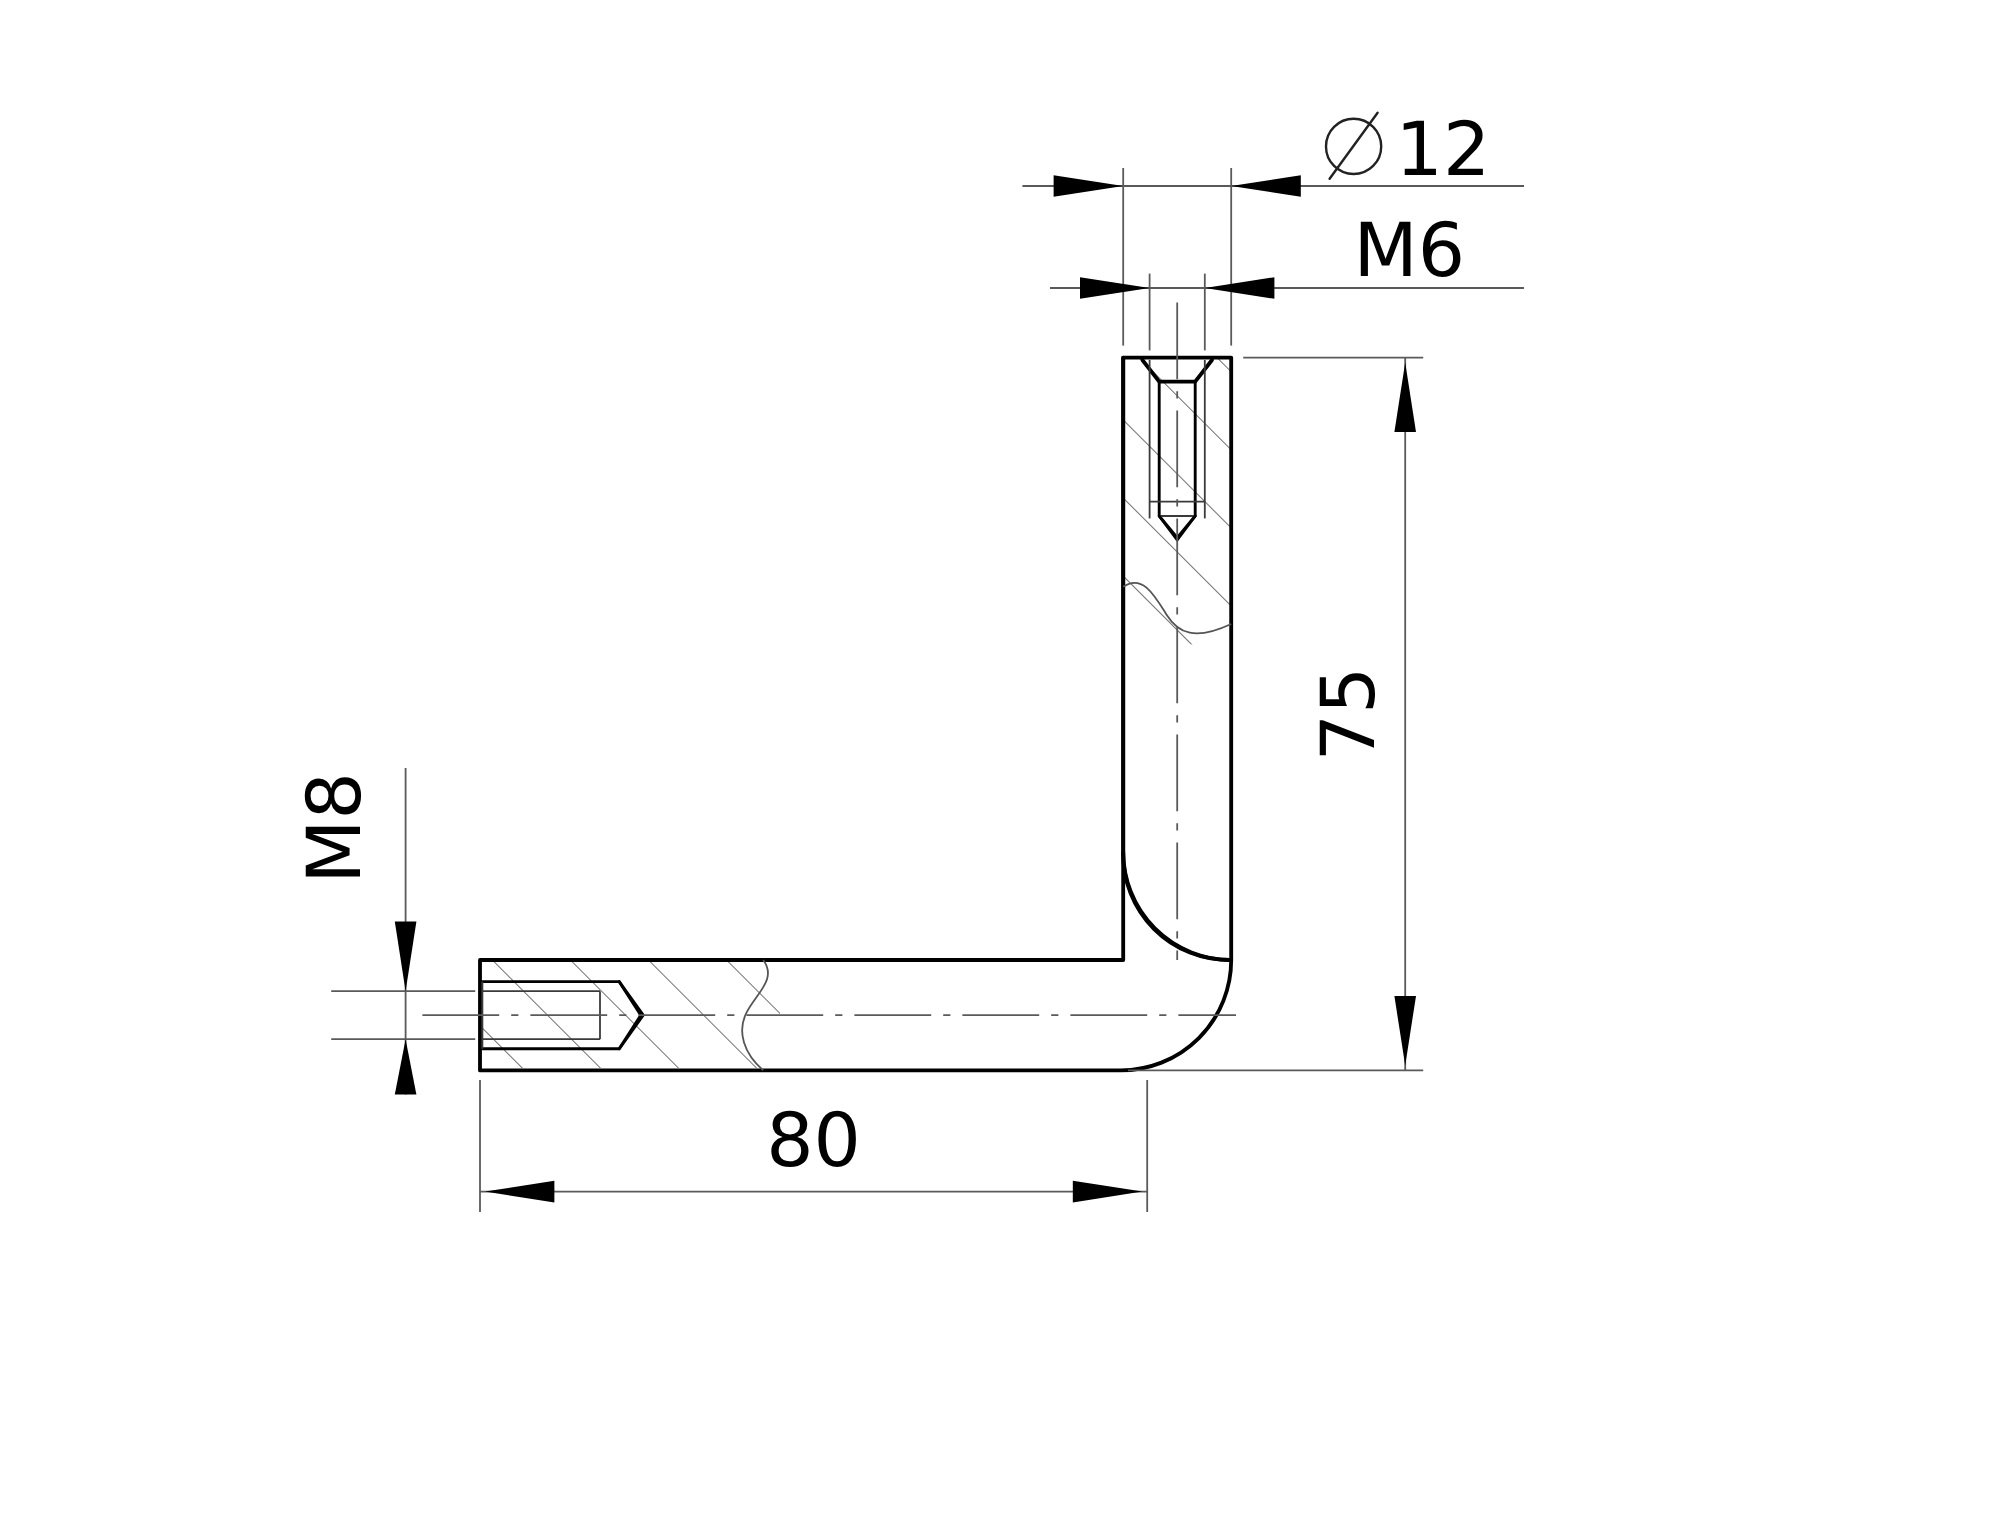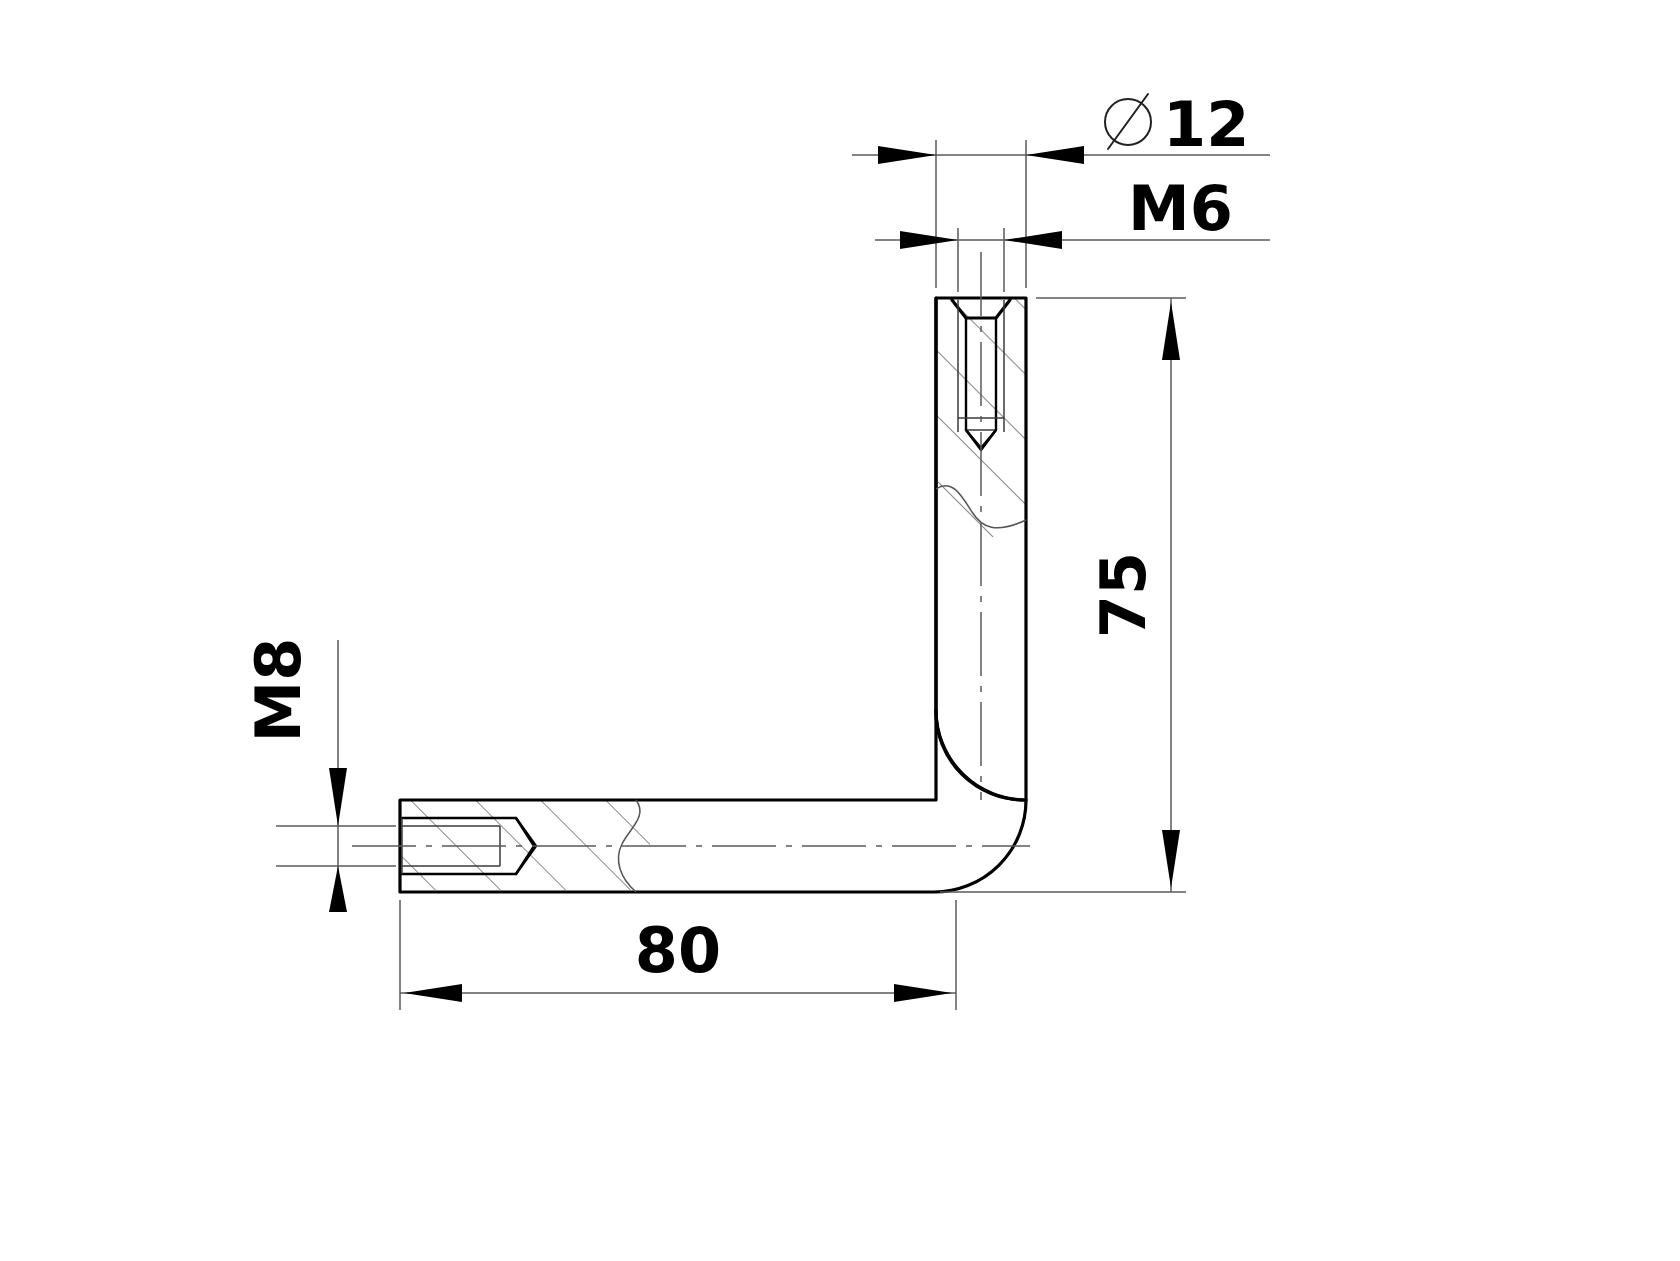--- a/index.html
+++ b/index.html
@@ -2,21 +2,21 @@
 <html><head>
 <meta charset="utf-8">
 <title>Technical Drawing</title>
 <style>
   html,body{margin:0;padding:0;background:#ffffff;}
   body{
     width:1680px;height:1261px;overflow:hidden;
     font-family:"DejaVu Sans", sans-serif;
     position:relative;
   }
-  #sheet{position:absolute;inset:0;width:1680px;height:1261px;background:#fff;font-weight:bold;}
+  #sheet{position:absolute;inset:0;width:1680px;height:1261px;background:#fff;}
   svg#drawing{display:block;width:1680px;height:1261px;}
   .outline{fill:none;stroke:#000000;stroke-width:3.2;stroke-linecap:round;stroke-linejoin:round;}
   .outline-thin{fill:none;stroke:#000000;stroke-width:2.4;stroke-linecap:round;stroke-linejoin:round;}
   .thread{fill:none;stroke:#3a3a3a;stroke-width:1.5;}
   .breakline{fill:none;stroke:#555555;stroke-width:1.5;}
   .dimline{fill:none;stroke:#5a5a5a;stroke-width:1.5;}
   .extline{fill:none;stroke:#5a5a5a;stroke-width:1.5;}
   .centerline{fill:none;stroke:#5a5a5a;stroke-width:1.5;stroke-dasharray:64 10 6 10;}
   .arrow{fill:#000000;stroke:none;}
   .symcircle{fill:none;stroke:#222222;stroke-width:2.0;}

